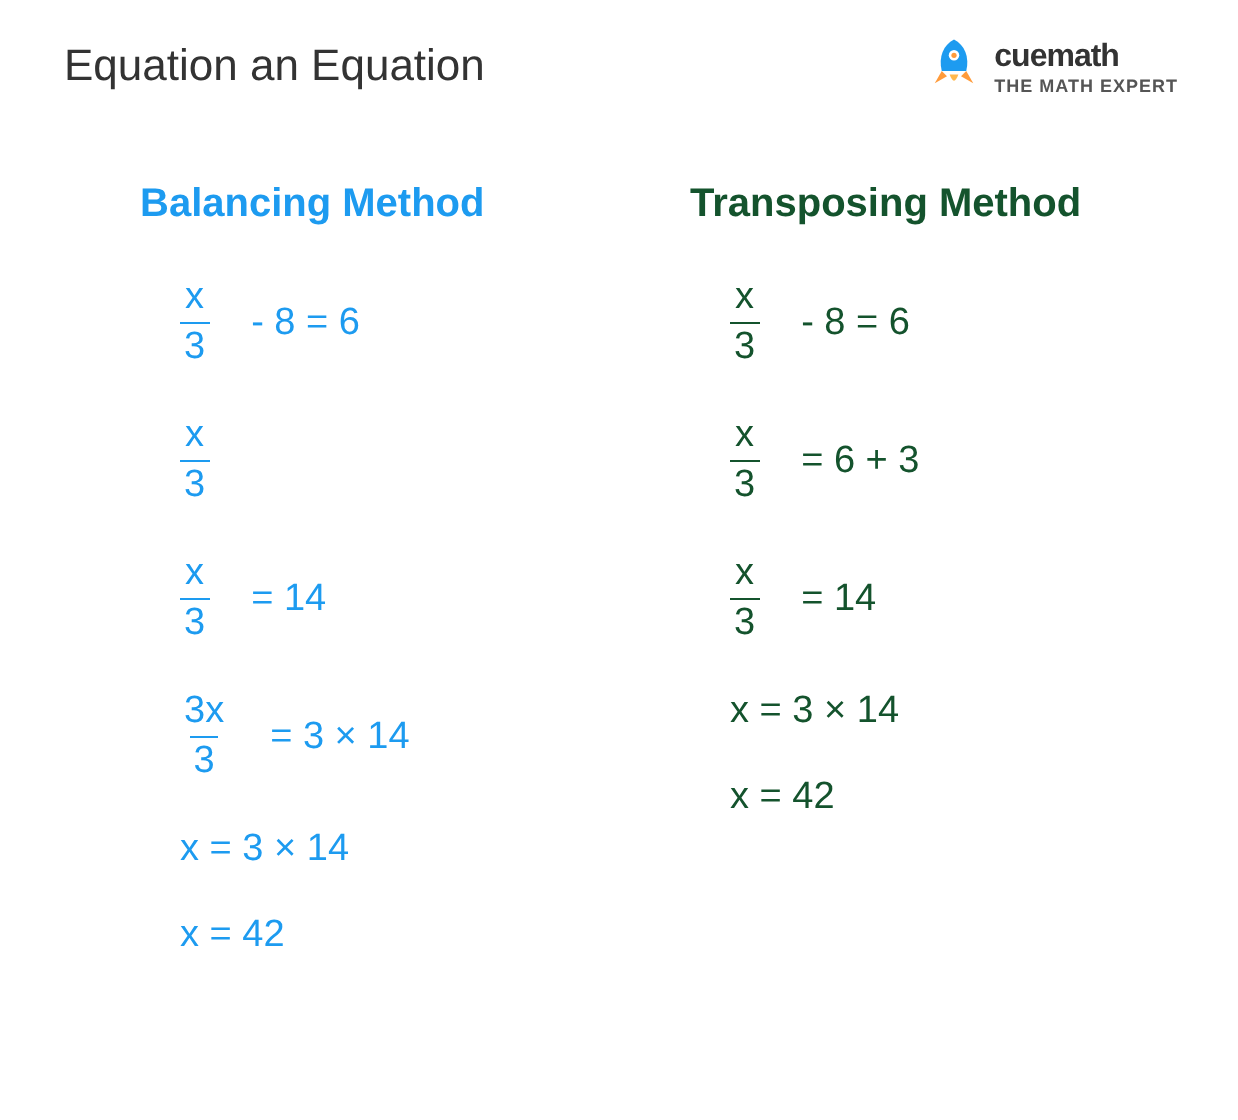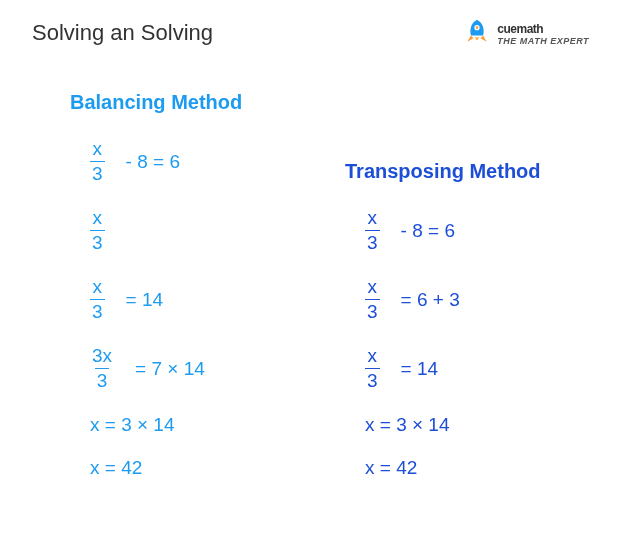--- a/index.html
+++ b/index.html
@@ -20,37 +20,36 @@
   }
   .logo {
     position: absolute;
     top: 18px;
     right: 30px;
     display: flex;
     align-items: center;
     gap: 6px;
   }
   .logo-text { display: flex; flex-direction: column; line-height: 1; }
-  .logo-name { font-size: 12px; font-weight: 700; color: #333; letter-spacing: -0.5px; }
-  .logo-tag  { font-size: 9px; font-weight: 700; color: #555; letter-spacing: 0.5px; margin-top: 2px; font-style: italic;}
+  .logo-name { font-size: 16px; font-weight: 700; color: #333; letter-spacing: -0.5px; }
+  .logo-tag  { font-size: 9px; font-weight: 700; color: #555; letter-spacing: 0.5px; margin-top: 2px;}
   .content {
     display: flex;
     margin-top: 45px;
     gap: 31px;
     padding-left: 40px;
-    align-items: flex-end;
   }
   .col { flex: 1; }
   .col-header {
     font-size: 20px;
     font-weight: 600;
     margin-bottom: 25px;
   }
   .blue { color: #1d9bf0; }
-  .orange { color: #1d4ed8; }
+  .orange { color: #14532d; }
   .steps { display: flex; flex-direction: column; gap: 24px; padding-left: 20px;}
   .step {
     font-size: 19px;
     font-weight: 500;
     display: flex;
     align-items: center;
     line-height: 1;
     white-space: nowrap;
   }
   .frac {
@@ -61,21 +60,21 @@
     line-height: 1.05;
     vertical-align: middle;
   }
   .frac .num { padding: 0 2px 2px 2px; }
   .frac .den { border-top: 1.6px solid currentColor; padding: 2px 2px 0 2px; }
   .eqtext { margin-left: 21px; }
 </style>
 </head>
 <body>
 
-<div class="title">Solving an Solving</div>
+<div class="title">Equation an Equation</div>
 
 <div class="logo">
   <span>
     <svg width="28" height="28" viewBox="0 0 64 64">
       <path d="M32 4 C44 10 50 24 46 40 L18 40 C14 24 20 10 32 4 Z" fill="#1d9bf0"></path>
       <circle cx="32" cy="22" r="6" fill="#fff"></circle>
       <circle cx="32" cy="22" r="3" fill="#ff9b3b"></circle>
       <path d="M18 40 L10 54 L24 46 Z" fill="#ff9b3b"></path>
       <path d="M46 40 L54 54 L40 46 Z" fill="#ff9b3b"></path>
       <path d="M27 44 Q32 58 37 44 Z" fill="#ffb84d"></path>
@@ -109,21 +108,21 @@
             <span class="num">x</span>
             <span class="den">3</span>
           </span>
           <span class="eqtext"> = 14</span>
         </div>
         <div class="step">
           <span class="frac">
             <span class="num">3x</span>
             <span class="den">3</span>
           </span>
-          <span class="eqtext"> = 7 × 14</span>
+          <span class="eqtext"> = 3 × 14</span>
         </div>
         <div class="step">
           <span>x = 3 × 14</span>
         </div>
         <div class="step">
           <span>x = 42</span>
         </div>
       </div>
   </div>
   <div class="col">

